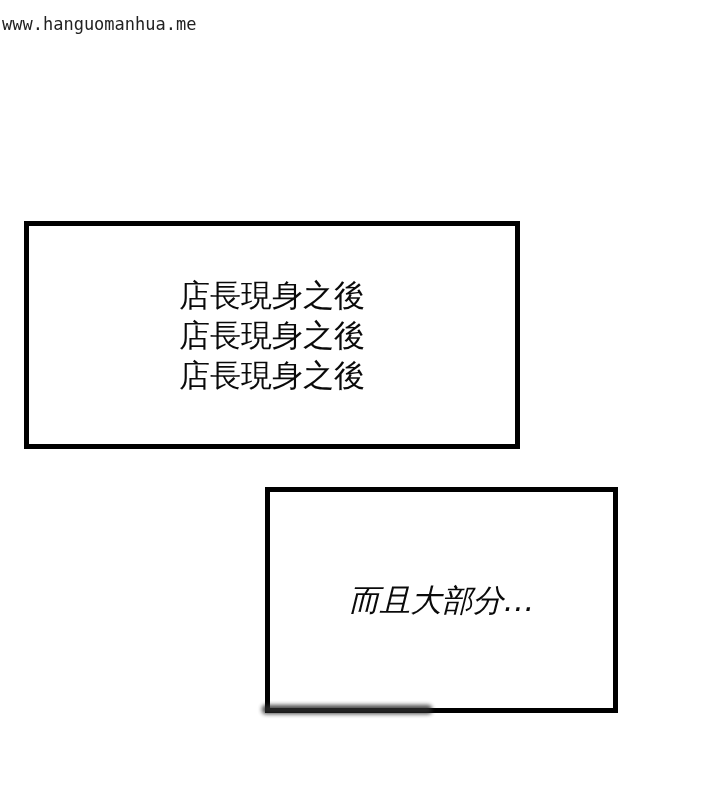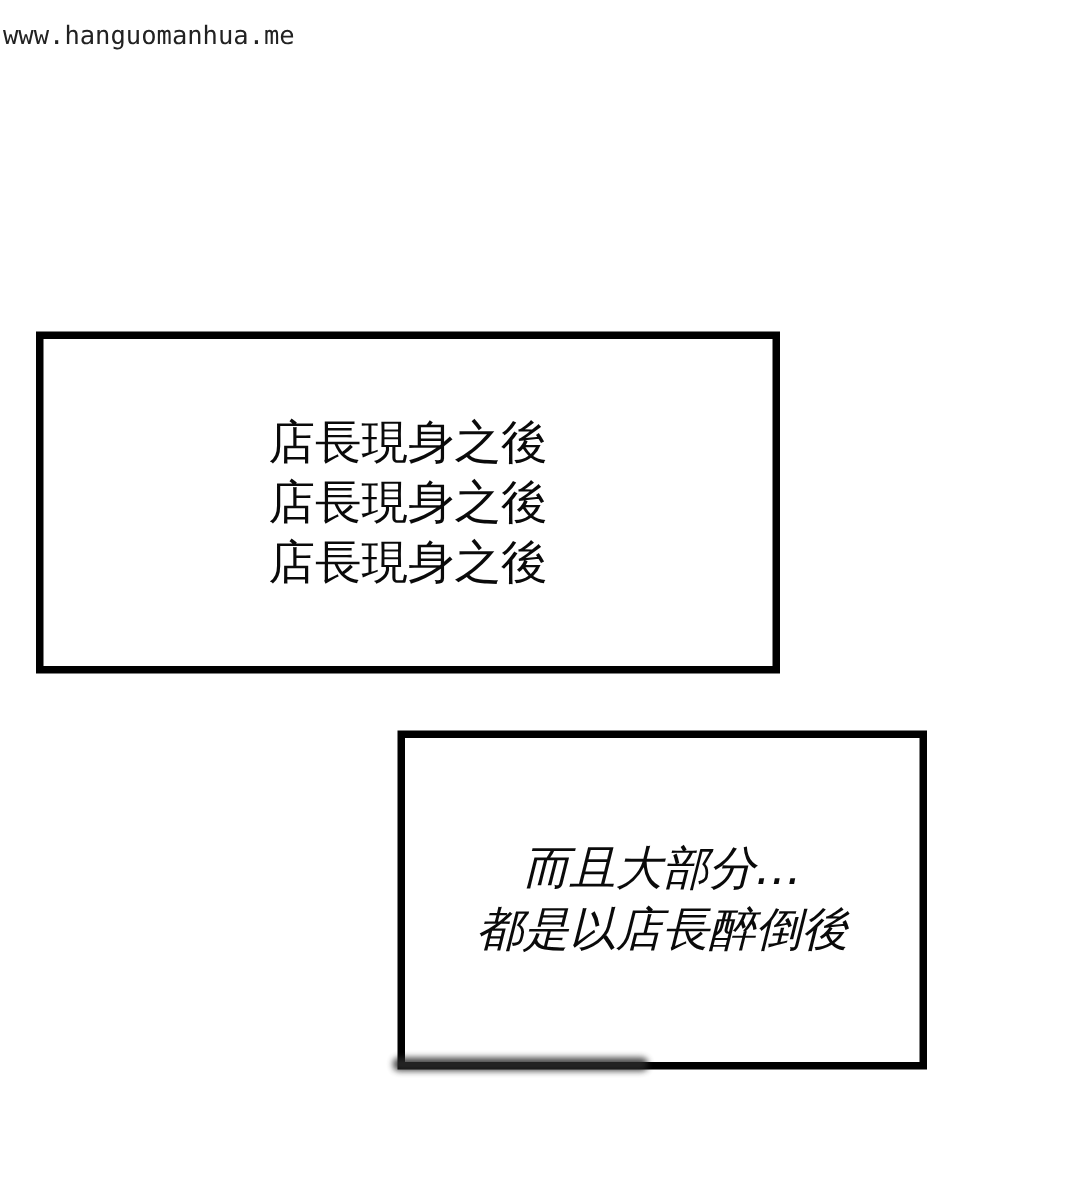--- a/index.html
+++ b/index.html
@@ -36,16 +36,15 @@
 <div class="watermark">www.hanguomanhua.me</div>
 
 <div class="box box1">
   <div class="line">店長現身之後</div>
   <div class="line">店長現身之後</div>
   <div class="line">店長現身之後</div>
 </div>
 
 <div class="box box2">
   <div class="line">而且大部分…</div>
-  <div class="line">都是以店長醉倒後</div>
 </div>
 
 <div class="blur-mark"></div>
 
 </body></html>

